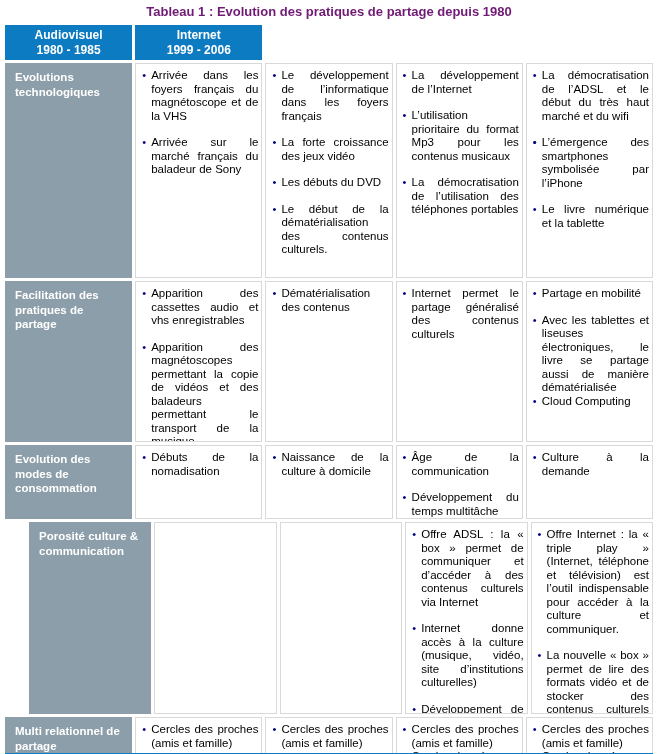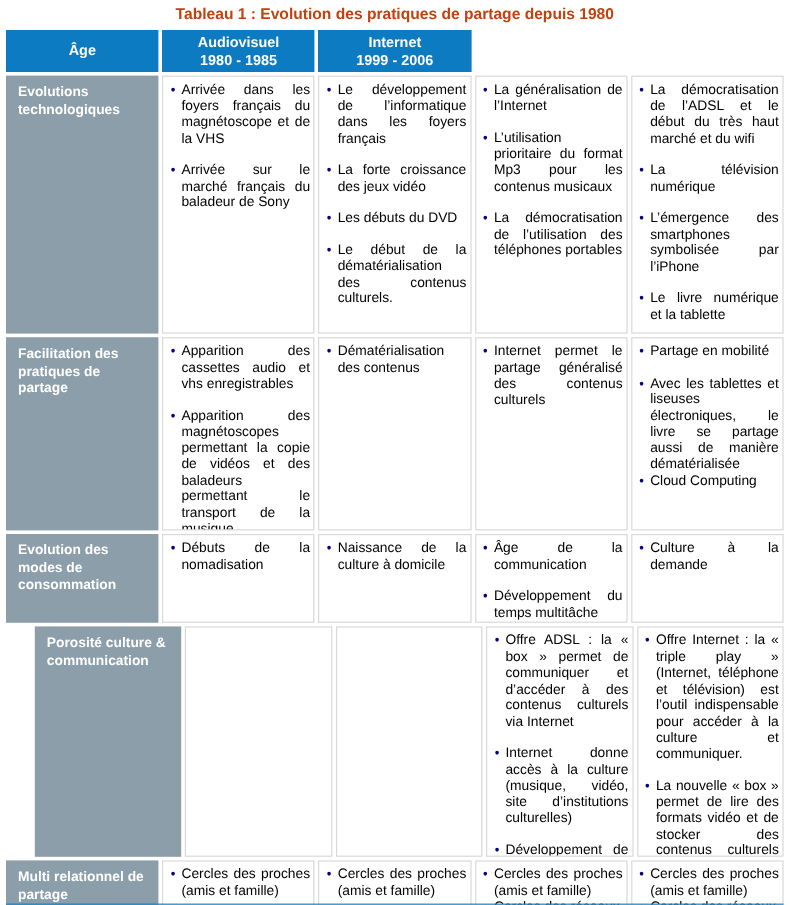--- a/index.html
+++ b/index.html
@@ -16,21 +16,21 @@
     width: 658px;
     height: 754px;
     background: #ffffff;
   }
   .title {
     margin: 4px 0 6px 0;
     height: 15px;
     font-size: 13px;
     font-weight: bold;
     text-align: center;
-    color: #c2410c;
+    color: #701a75;
   }
   .table {
     margin: 0 5px;
     width: 648px;
   }
   .thead, .tr {
     display: grid;
     grid-template-columns: repeat(5, 1fr);
     column-gap: 3px;
     margin-bottom: 3px;
@@ -92,23 +92,20 @@
   }
 </style>
 </head>
 <body>
 
 <div class="page">
   <div class="title">Tableau 1 : Evolution des pratiques de partage depuis 1980</div>
   <div class="table">
     <div class="thead" id="thead">
         <div class="th">
-          <div class="th-label">Âge</div>
-        </div>
-        <div class="th">
           <div class="th-label">Audiovisuel</div>
           <div class="th-years">1980 - 1985</div>
         </div>
         <div class="th">
           <div class="th-label">Internet</div>
           <div class="th-years">1999 - 2006</div>
         </div>
       </div>
     <div id="tbody">
         <div class="tr" style="height: 215px;">
@@ -117,27 +114,27 @@
             <div class="item"><div class="bullet">•</div><span>Arrivée dans les foyers français du magnétoscope et de la VHS</span></div>
             <div class="item"><div class="bullet">•</div><span>Arrivée sur le marché français du baladeur de Sony</span></div>
           </div>
           <div class="td">
             <div class="item"><div class="bullet">•</div><span>Le développement de l’informatique dans les foyers français</span></div>
             <div class="item"><div class="bullet">•</div><span>La forte croissance des jeux vidéo</span></div>
             <div class="item"><div class="bullet">•</div><span>Les débuts du DVD</span></div>
             <div class="item"><div class="bullet">•</div><span>Le début de la dématérialisation des contenus culturels.</span></div>
           </div>
           <div class="td">
-            <div class="item"><div class="bullet">•</div><span>La généralisation de l’Internet</span></div>
+            <div class="item"><div class="bullet">•</div><span>La développement de l’Internet</span></div>
             <div class="item"><div class="bullet">•</div><span>L’utilisation prioritaire du format Mp3 pour les contenus musicaux</span></div>
             <div class="item"><div class="bullet">•</div><span>La démocratisation de l’utilisation des téléphones portables</span></div>
           </div>
           <div class="td">
             <div class="item"><div class="bullet">•</div><span>La démocratisation de l’ADSL et le début du très haut marché et du wifi</span></div>
-            <div class="item"><div class="bullet">•</div><span>La télévision numérique</span></div>
+            <div class="item"><div class="bullet">•</div></div>
             <div class="item"><div class="bullet">•</div><span>L’émergence des smartphones symbolisée par l’iPhone</span></div>
             <div class="item"><div class="bullet">•</div><span>Le livre numérique et la tablette</span></div>
           </div>
         </div>
         <div class="tr" style="height: 161px;">
           <div class="row-header">Facilitation des pratiques de partage</div>
           <div class="td">
             <div class="item"><div class="bullet">•</div><span>Apparition des cassettes audio et vhs enregistrables</span></div>
             <div class="item"><div class="bullet">•</div><span>Apparition des magnétoscopes permettant la copie de vidéos et des baladeurs permettant le transport de la musique</span></div>
           </div>

